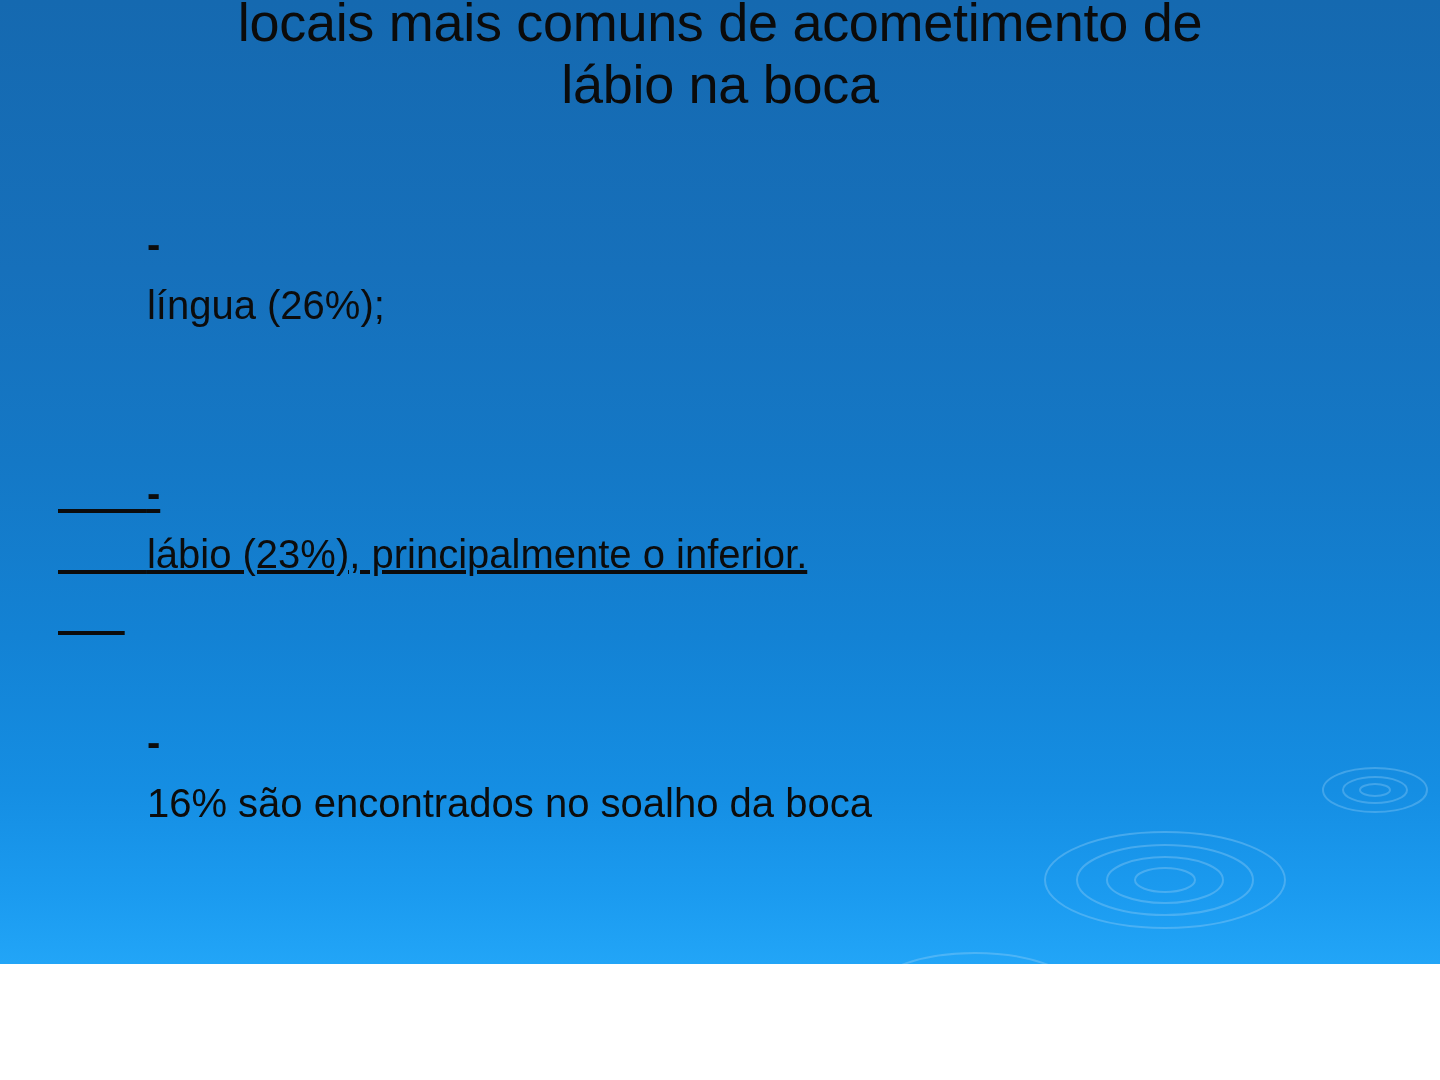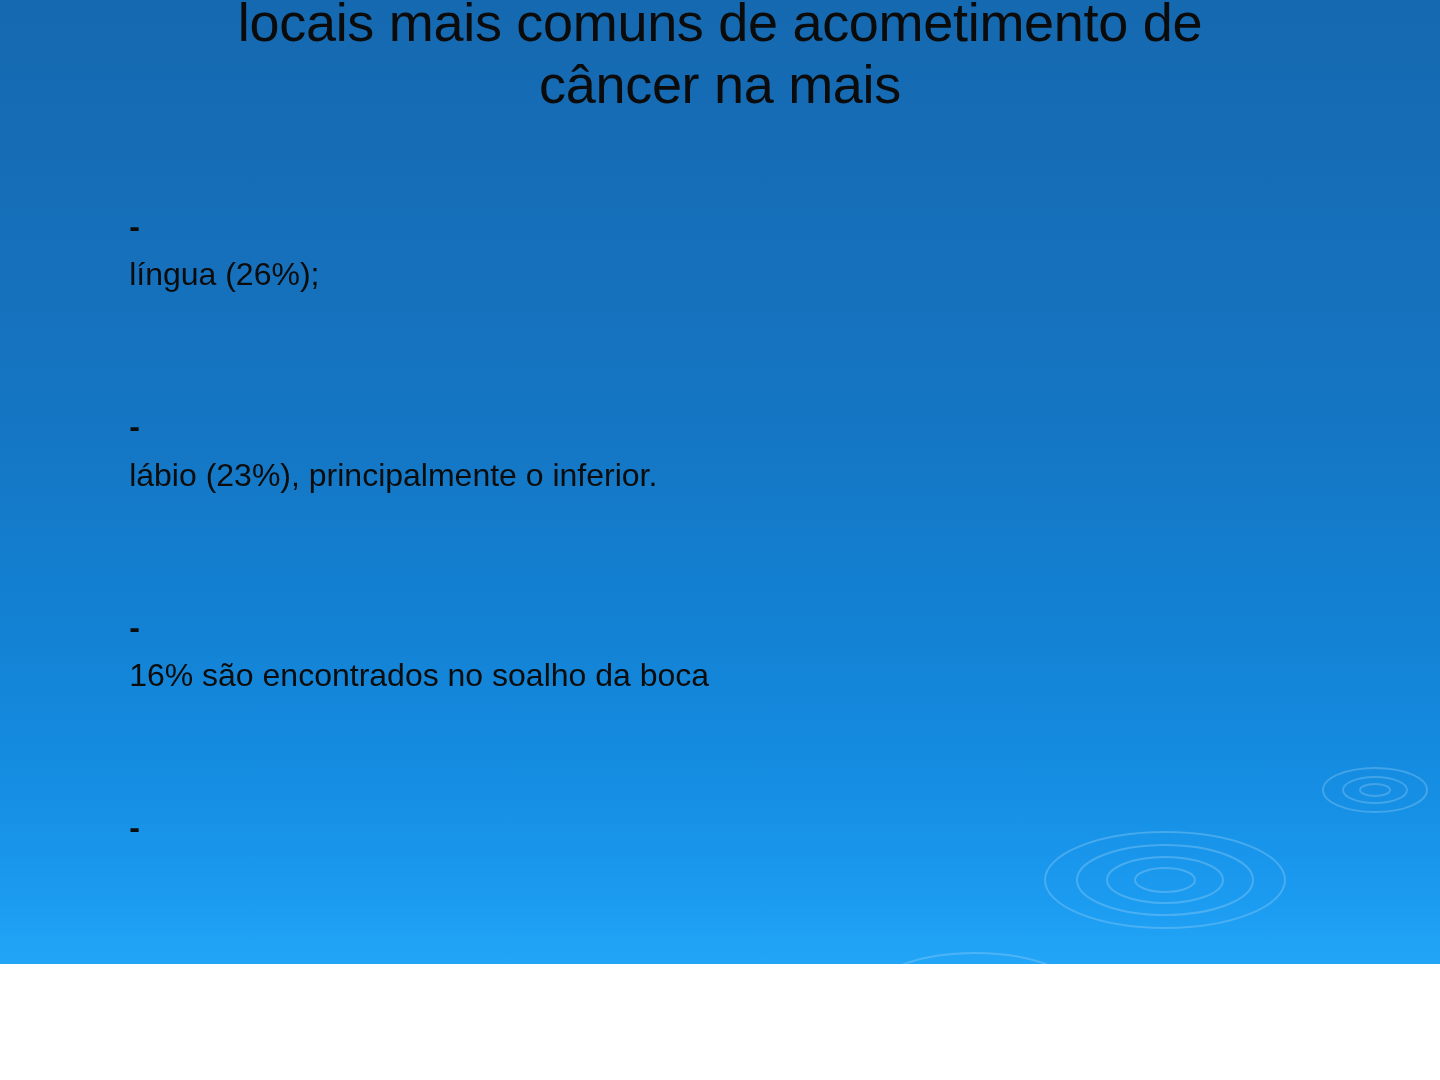--- a/index.html
+++ b/index.html
@@ -65,32 +65,32 @@
   }
 
   .body-list {
     margin: 0;
     padding: 0 50px 0 52px;
     list-style: none;
     margin-top: 38px;
   }
   .body-list li {
     color: #0c0c0c;
-    font-size: 32px;
+    font-size: 40px;
     line-height: 1.52;
     margin: 0 0 6px 0;
     white-space: pre-wrap;
   }
   .dash {
     font-weight: bold;
     letter-spacing: 0px;
   }
   
   .i0 { padding-left: 6px; }
-  .i1 { padding-left: 6px; }
+  .i1 { padding-left: 6px; text-decoration: underline; }
   .i2 { padding-left: 6px; }
   .i3 { padding-left: 6px; }
 </style>
 </head>
 <body>
 
 <div class="slide">
 
   <div class="ripples">
     <svg width="1440" height="1080" viewBox="0 0 1440 1080" xmlns="http://www.w3.org/2000/svg">
@@ -121,21 +121,21 @@
         <ellipse cx="1290" cy="1040" rx="90" ry="34"></ellipse>
         <ellipse cx="1290" cy="1040" rx="58" ry="22"></ellipse>
       </g>
     </svg>
   </div>
 
   <div class="slide-content">
 
     <h1 class="title">
       <span class="line">locais mais comuns de acometimento de</span>
-      <span class="line">câncer na mais</span>
+      <span class="line">lábio na boca</span>
     </h1>
 
     <ul class="body-list">
       <li class="i0">
         <span class="dash">-</span>
         <span>língua (26%);</span>
       </li>
       <li class="i1">
         <span class="dash">-</span>
         <span>lábio (23%), principalmente o inferior.</span>

